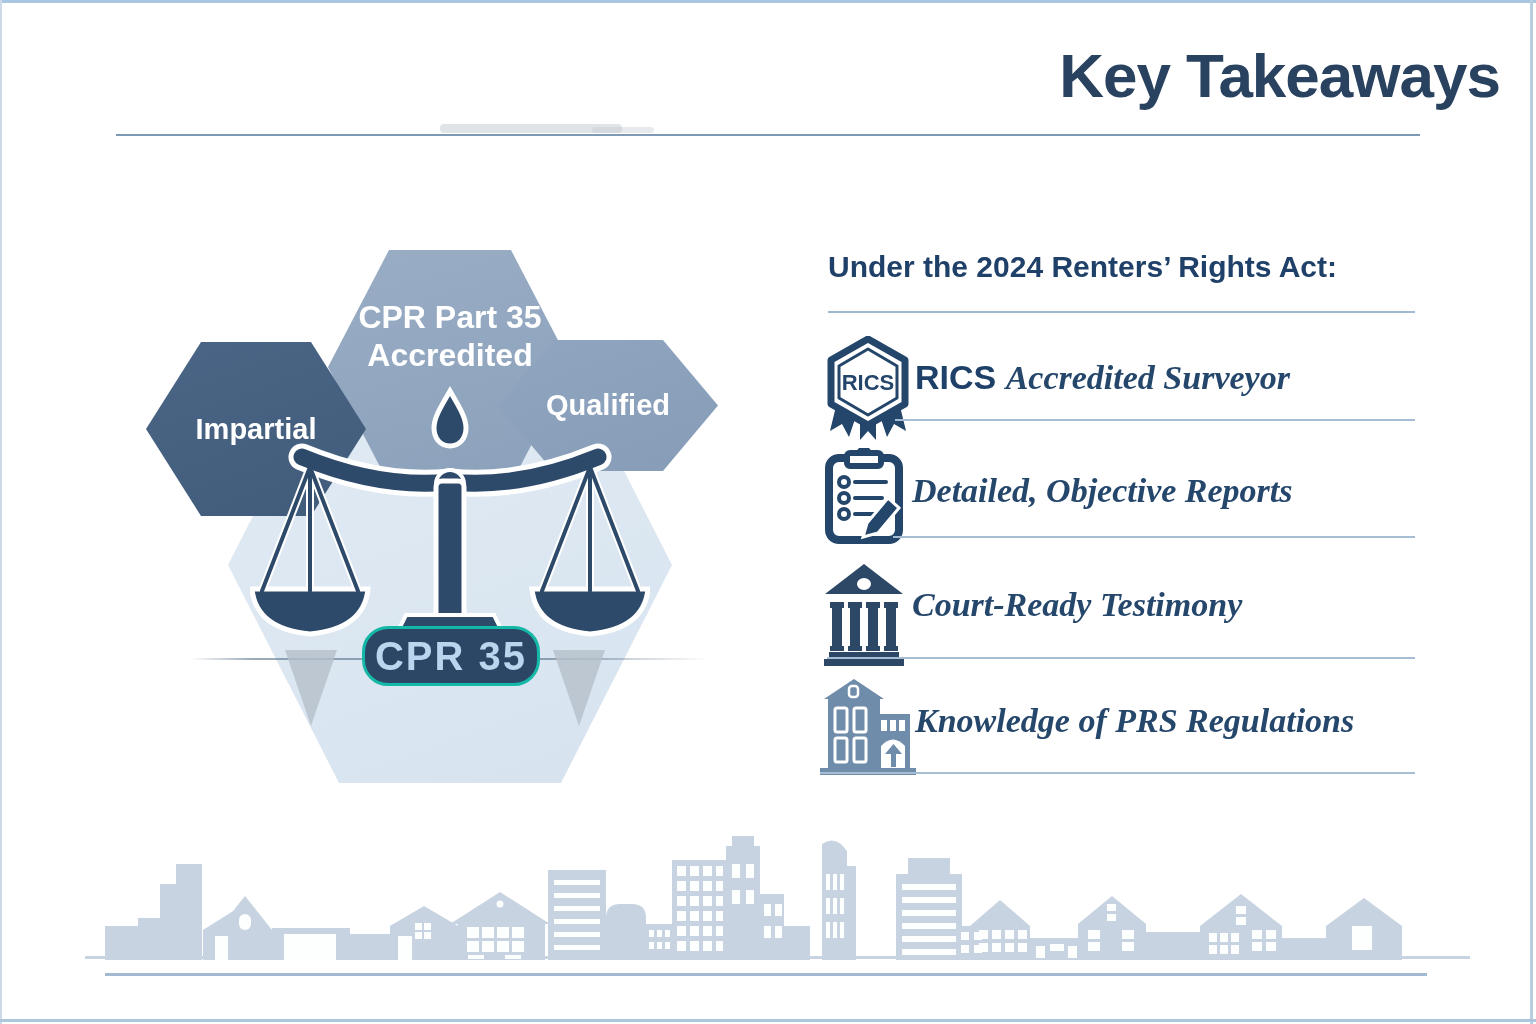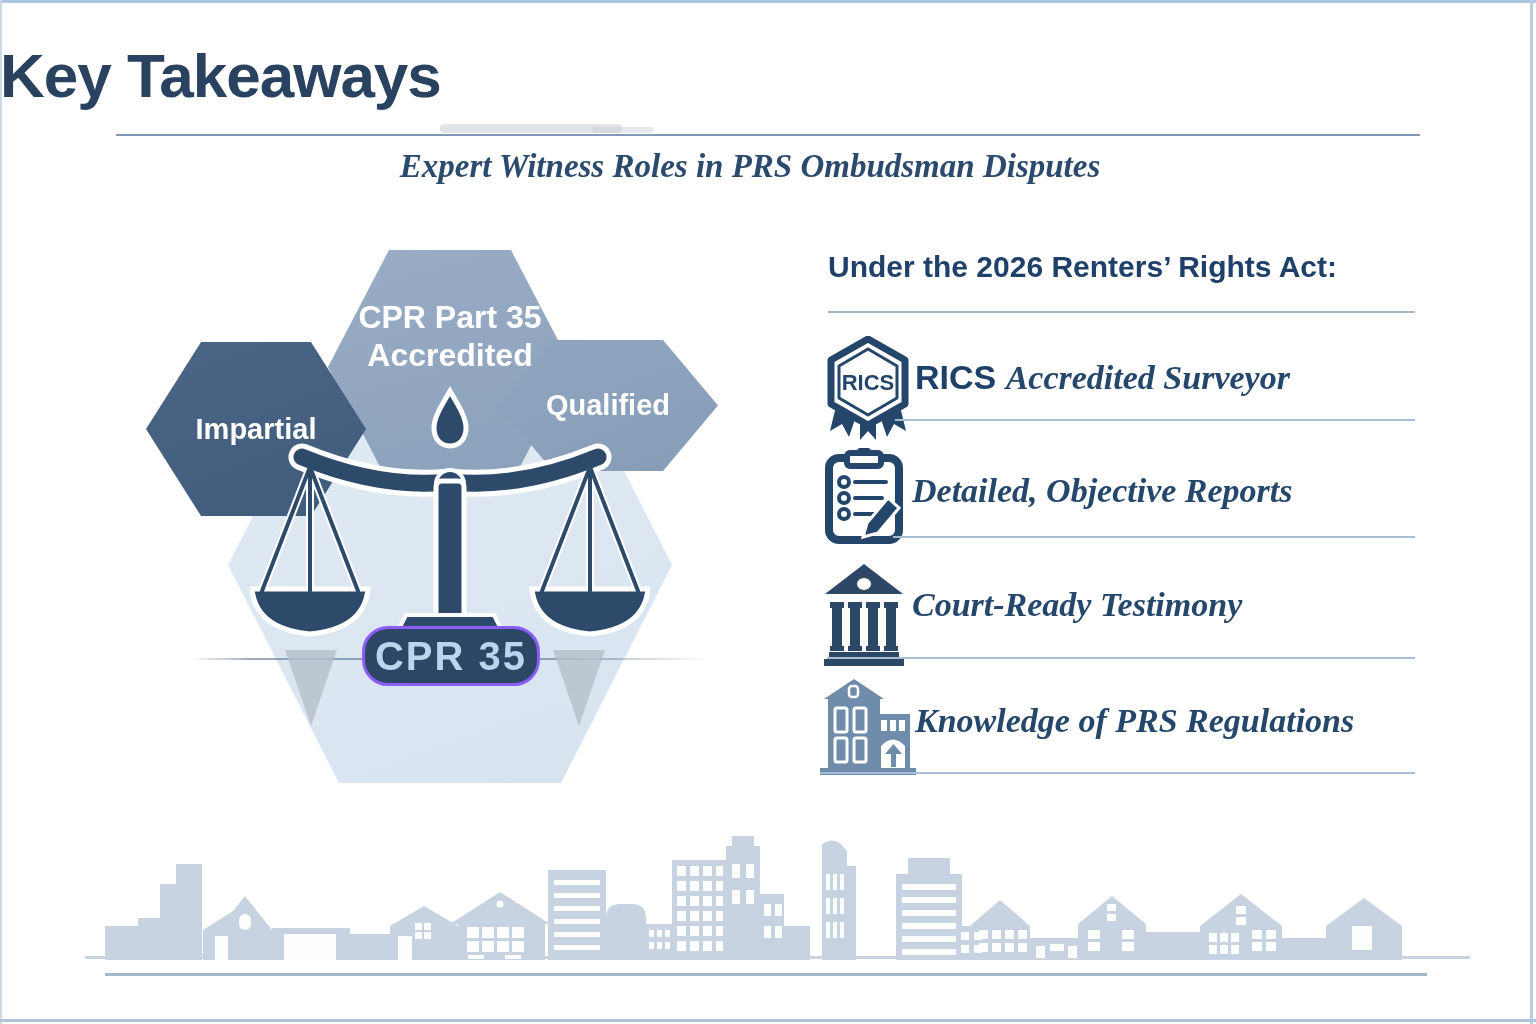--- a/index.html
+++ b/index.html
@@ -9,21 +9,21 @@
   }
   .abs{position:absolute;}
 
   
   .frame-top{left:0;top:0;width:1536px;height:3px;background:#a9c6e2;}
   .frame-left{left:0;top:0;width:2px;height:1024px;background:#ccd9e6;}
   .frame-right{left:1530px;top:0;width:3px;height:1024px;background:#b7cde0;}
   .frame-bottom{left:0;top:1019px;width:1536px;height:3px;background:#aec6db;}
 
   
-  .title{left:0;top:40px;width:1500px;text-align:left;
+  .title{left:0;top:40px;width:1500px;text-align:right;
     font-size:62px;font-weight:bold;color:#29425f;letter-spacing:-1px;}
   .title-rule{left:116px;top:134px;width:1304px;height:2px;background:#7e99b4;}
   .smudge1{left:440px;top:124px;width:182px;height:9px;background:#c9ced4;opacity:.55;border-radius:4px;}
   .smudge2{left:592px;top:127px;width:62px;height:6px;background:#c3c9cf;opacity:.4;border-radius:3px;}
   .subtitle{left:0;top:148px;width:1500px;text-align:center;
     font-family:"Liberation Serif",serif;font-style:italic;font-weight:bold;
     font-size:33px;color:#2b4a6d;}
 
   
   .hex{clip-path:polygon(0% 50%,25% 0%,75% 0%,100% 50%,75% 100%,25% 100%);
@@ -42,21 +42,21 @@
   .hex-bottom{left:326px;top:656px;width:234px;height:176px;z-index:2;
     background:linear-gradient(160deg,#9cb0c7,#8da2bb);font-size:28px;}
   .tri{width:52px;height:76px;background:#b5bfca;opacity:.8;z-index:1;
     clip-path:polygon(0 0,100% 0,50% 100%);}
   .tri-l{left:285px;top:650px;}
   .tri-r{left:553px;top:650px;}
   .stray-line{left:190px;top:658px;width:520px;height:2px;z-index:1;opacity:.6;
     background:linear-gradient(90deg,rgba(90,113,137,0),#5a7189 12%,#5a7189 70%,rgba(90,113,137,0));}
   .scales-box{left:250px;top:385px;width:400px;height:300px;z-index:3;}
   .badge{left:362px;top:626px;width:178px;height:60px;z-index:4;
-    background:#2c4666;border:3px solid #8b5cf6;border-radius:26px;box-sizing:border-box;
+    background:#2c4666;border:3px solid #14b8a6;border-radius:26px;box-sizing:border-box;
     display:flex;align-items:center;justify-content:center;
     font-size:40px;font-weight:bold;letter-spacing:2px;color:#b9d6ee;}
 
   
   .panel-heading{left:828px;top:250px;width:620px;
     font-size:30px;font-weight:bold;color:#1f4068;}
   .rule{height:2px;background:#a6bdd3;}
   .rule-heading{left:828px;top:311px;width:587px;background:#9fb8d0;}
   .rule-i1{left:895px;top:419px;width:520px;}
   .rule-i2{left:893px;top:536px;width:522px;}
@@ -84,21 +84,20 @@
 
   <div class="abs frame-top"></div>
   <div class="abs frame-left"></div>
   <div class="abs frame-right"></div>
   <div class="abs frame-bottom"></div>
 
   <div class="abs title">Key Takeaways</div>
   <div class="abs smudge1"></div>
   <div class="abs smudge2"></div>
   <div class="abs title-rule"></div>
-  <div class="abs subtitle">Expert Witness Roles in PRS Ombudsman Disputes</div>
 
   <div class="abs hex hex-bg"></div>
   <div class="abs stray-line"></div>
   <div class="abs tri tri-l"></div>
   <div class="abs tri tri-r"></div>
 
   <div class="abs hex hex-top">
     <div>
       <div>CPR Part 35</div>
       <div>Accredited</div>
@@ -135,21 +134,21 @@
 
       <rect x="186" y="96" width="28" height="142" rx="6" fill="#2e4a6b" stroke="#ffffff" stroke-width="5"></rect>
       <path d="M156 230 L244 230 L254 250 L146 250 Z" fill="#2e4a6b" stroke="#ffffff" stroke-width="4"></path>
     </g>
   </svg>
 
   <div class="abs badge">
     <span>CPR 35</span>
   </div>
 
-  <div class="abs panel-heading">Under the 2026 Renters’ Rights Act:</div>
+  <div class="abs panel-heading">Under the 2024 Renters’ Rights Act:</div>
   <div class="abs rule rule-heading"></div>
 
   <svg class="abs icon-box" style="left:820px;top:336px" width="96" height="106" viewBox="0 0 96 106">
     <g fill="#24466b">
       <path d="M18 62 L38 74 L29 101 L22 88 L10 95 Z"></path>
       <path d="M78 62 L58 74 L67 101 L74 88 L86 95 Z"></path>
       <path d="M40 76 L56 76 L56 104 L48 95 L40 104 Z"></path>
     </g>
     <polygon points="48,3 85,24 85,68 48,89 11,68 11,24" fill="#ffffff" stroke="#24466b" stroke-width="7" stroke-linejoin="round"></polygon>
     <polygon points="48,13 77,30 77,62 48,79 19,62 19,30" fill="none" stroke="#24466b" stroke-width="3" stroke-linejoin="round"></polygon>

